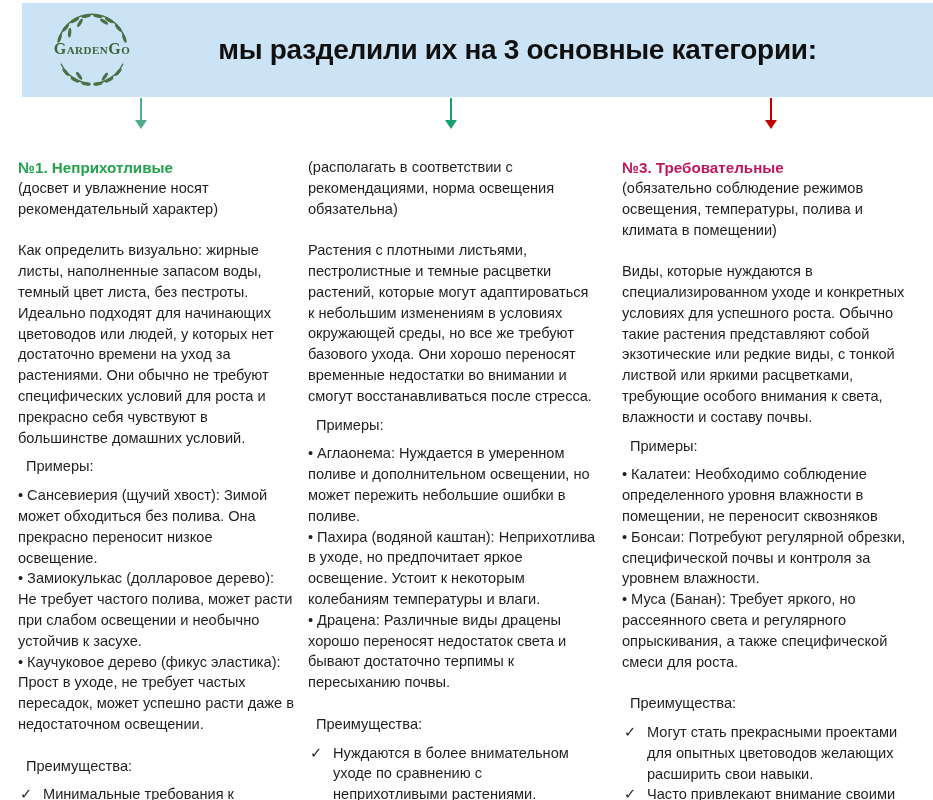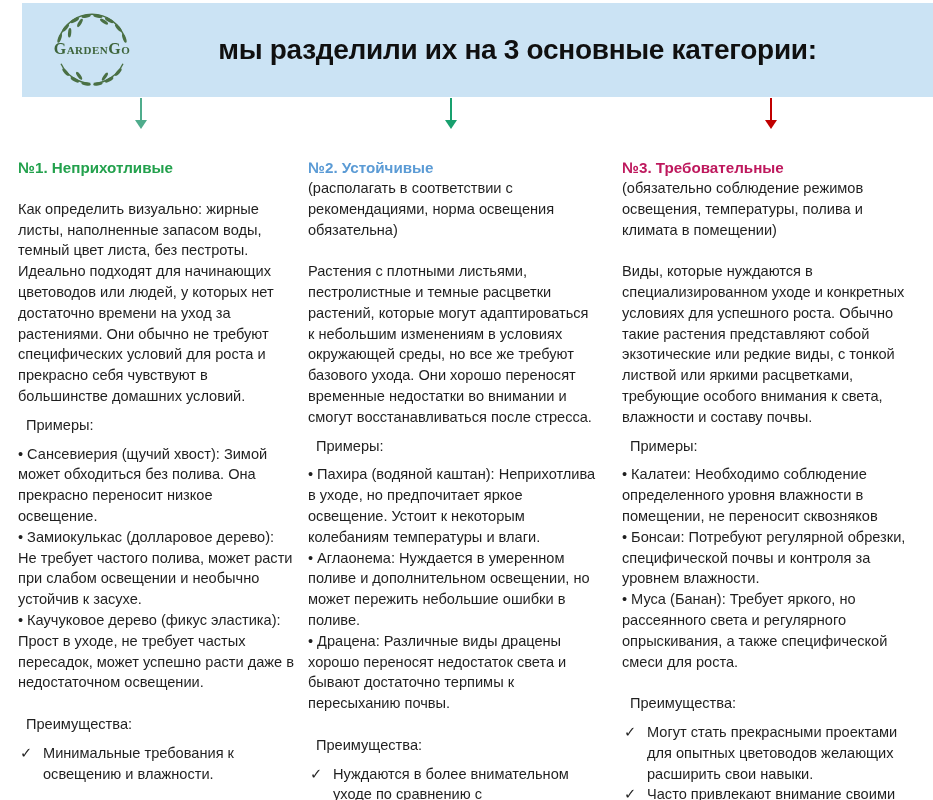--- a/index.html
+++ b/index.html
@@ -102,37 +102,37 @@
   <div class="arrow-line"></div>
     <div class="arrow-head"></div>
 </div>
 <div class="arrow" id="arrow-2" style="--c: #c00000;">
   <div class="arrow-line"></div>
     <div class="arrow-head"></div>
 </div>
 
 <section class="col" id="col-0">
   <h3 id="heading-0" style="color: rgb(35, 161, 77);">№1. Неприхотливые</h3>
+  <p class="subtitle">(досвет и увлажнение носят рекомендательный характер)</p>
   <p class="desc">Как определить визуально: жирные листы, наполненные запасом воды, темный цвет листа, без пестроты. Идеально подходят для начинающих цветоводов или людей, у которых нет достаточно времени на уход за растениями. Они обычно не требуют специфических условий для роста и прекрасно себя чувствуют в большинстве домашних условий.</p>
   <p class="label">Примеры:</p>
   <p class="example"><span class="bullet">•</span><span>Сансевиерия (щучий хвост): Зимой может обходиться без полива. Она прекрасно переносит низкое освещение.</span></p>
   <p class="example"><span class="bullet">•</span><span>Замиокулькас (долларовое дерево): Не требует частого полива, может расти при слабом освещении и необычно устойчив к засухе.</span></p>
   <p class="example"><span class="bullet">•</span><span>Каучуковое дерево (фикус эластика): Прост в уходе, не требует частых пересадок, может успешно расти даже в недостаточном освещении.</span></p>
   <p class="label benefits-label">Преимущества:</p>
   <div class="benefit"><span class="check">✓</span><span>Минимальные требования к освещению и влажности.</span></div>
 
 </section>
 
 <section class="col" id="col-1">
-  <h3 id="heading-1" style="color: rgb(91, 155, 213);">№2. Устойчивые</h3>
   <p class="subtitle">(располагать в соответствии с рекомендациями, норма освещения обязательна)</p>
   <p class="desc">Растения с плотными листьями, пестролистные и темные расцветки растений, которые могут адаптироваться к небольшим изменениям в условиях окружающей среды, но все же требуют базового ухода. Они хорошо переносят временные недостатки во внимании и смогут восстанавливаться после стресса.</p>
   <p class="label">Примеры:</p>
+  <p class="example"><span class="bullet">•</span><span>Аглаонема: Нуждается в умеренном поливе и дополнительном освещении, но может пережить небольшие ошибки в поливе.</span></p>
   <p class="example"><span class="bullet">•</span><span>Пахира (водяной каштан): Неприхотлива в уходе, но предпочитает яркое освещение. Устоит к некоторым колебаниям температуры и влаги.</span></p>
-  <p class="example"><span class="bullet">•</span><span>Аглаонема: Нуждается в умеренном поливе и дополнительном освещении, но может пережить небольшие ошибки в поливе.</span></p>
   <p class="example"><span class="bullet">•</span><span>Драцена: Различные виды драцены хорошо переносят недостаток света и бывают достаточно терпимы к пересыханию почвы.</span></p>
   <p class="label benefits-label">Преимущества:</p>
   <div class="benefit"><span class="check">✓</span><span>Нуждаются в более внимательном уходе по сравнению с неприхотливыми растениями.</span></div>
 
 </section>
 
 <section class="col" id="col-2">
   <h3 id="heading-2" style="color: #be185d;">№3. Требовательные</h3>
   <p class="subtitle">(обязательно соблюдение режимов освещения, температуры, полива и климата в помещении)</p>
   <p class="desc">Виды, которые нуждаются в специализированном уходе и конкретных условиях для успешного роста. Обычно такие растения представляют собой экзотические или редкие виды, с тонкой листвой или яркими расцветками, требующие особого внимания к света, влажности и составу почвы.</p>

